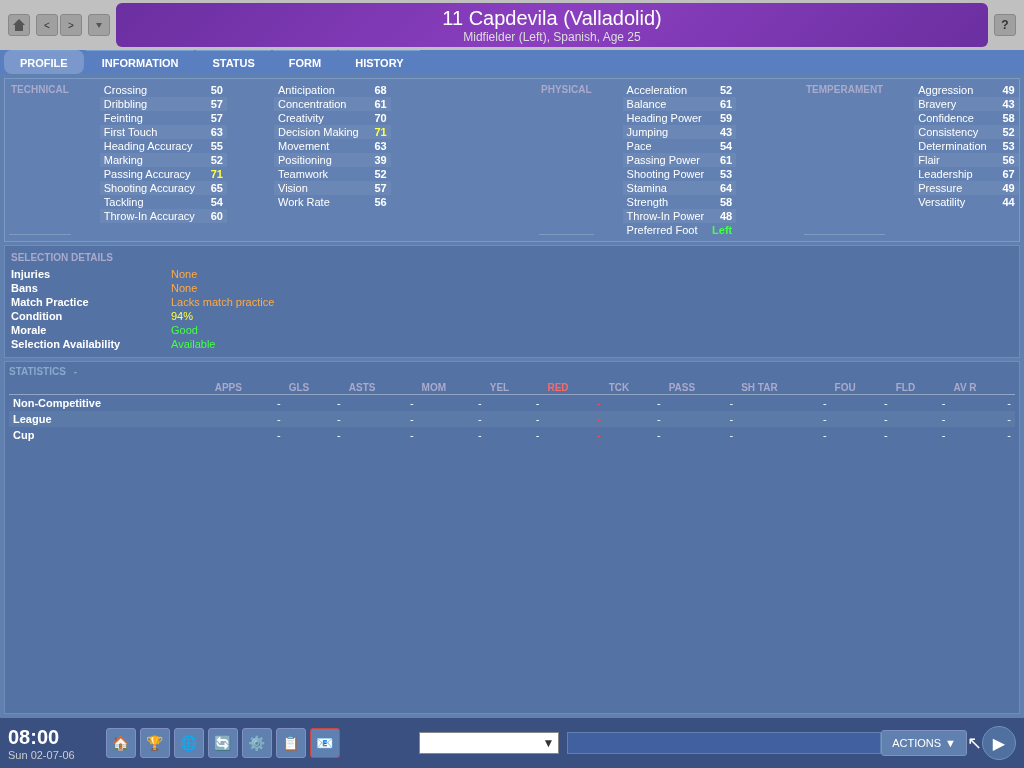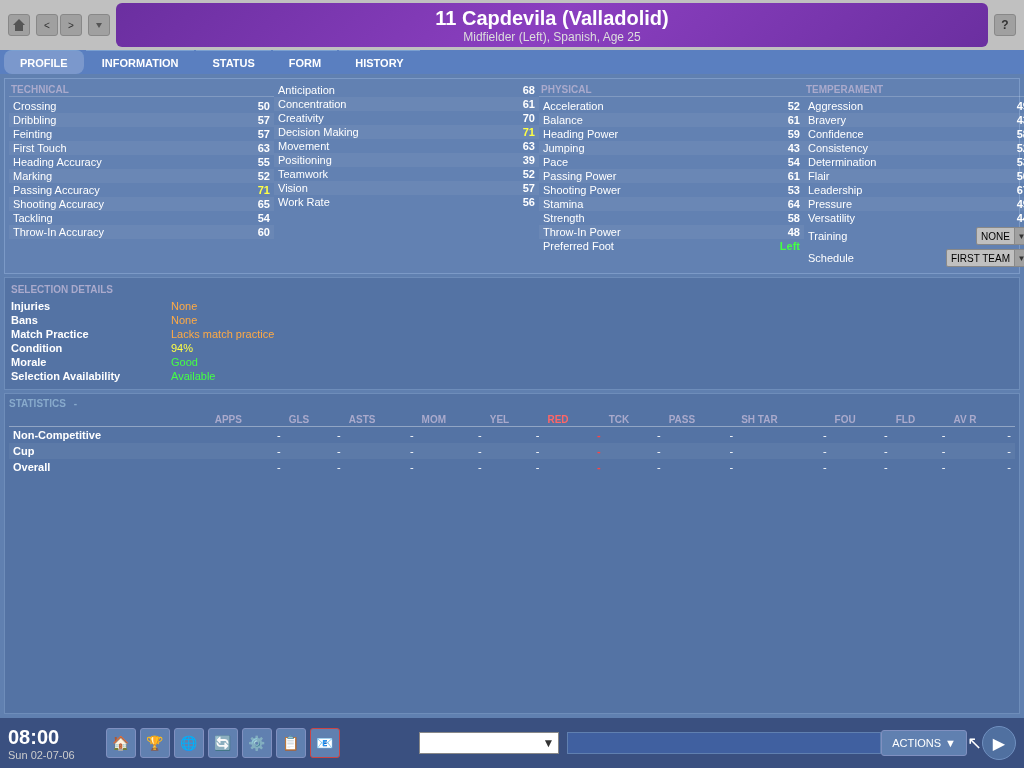--- a/index.html
+++ b/index.html
@@ -3,37 +3,37 @@
   <meta charset="utf-8">
   <style>
     * { margin: 0; padding: 0; box-sizing: border-box; }
     body { width: 1024px; height: 768px; overflow: hidden; background: #4a6fa5; font-family: Arial, sans-serif; font-size: 12px; color: #fff; }
 
     
     #top-bar { background: #c0c0c0; height: 50px; display: flex; align-items: center; padding: 0 8px; gap: 6px; }
     #nav-back, #nav-fwd { background: #a0a0a0; border: 1px solid #888; border-radius: 3px; width: 22px; height: 22px; cursor: pointer; display: flex; align-items: center; justify-content: center; font-size: 10px; color: #333; }
     #home-btn { background: #a0a0a0; border: 1px solid #888; border-radius: 3px; width: 22px; height: 22px; cursor: pointer; display: flex; align-items: center; justify-content: center; }
     #player-header { flex: 1; background: linear-gradient(135deg, #6b2fa0, #8b3fc0, #6b2fa0); border-radius: 6px; height: 44px; display: flex; flex-direction: column; align-items: center; justify-content: center; }
-    #player-name { font-size: 20px; font-weight: bold; color: #fff; }
+    #player-name { font-size: 20px; font-weight: normal; color: #fff; }
     #player-subtitle { font-size: 12px; color: #ddd; }
     #dropdown-btn { background: #a0a0a0; border: 1px solid #888; border-radius: 3px; width: 22px; height: 22px; cursor: pointer; display: flex; align-items: center; justify-content: center; }
     #help-btn { background: #a0a0a0; border: 1px solid #888; border-radius: 3px; width: 22px; height: 22px; cursor: pointer; display: flex; align-items: center; justify-content: center; font-weight: bold; color: #333; }
 
     
     #nav-tabs { background: #5a7fc0; height: 24px; display: flex; align-items: stretch; padding: 0 4px; gap: 2px; }
     .nav-tab { padding: 0 16px; display: flex; align-items: center; font-size: 11px; font-weight: bold; color: #fff; cursor: pointer; border-top: 1px solid #7a9fd0; }
     .nav-tab.active { background: rgba(255,255,255,0.2); border-radius: 8px; }
 
     
     #main-content { background: #6080b0; padding: 4px; display: flex; flex-direction: column; gap: 3px; height: calc(768px - 50px - 24px - 50px); }
 
     
     #attrs-section { background: rgba(100,130,180,0.6); border: 1px solid rgba(150,180,220,0.5); padding: 4px; }
     #attrs-grid { display: grid; grid-template-columns: 265px 265px 265px 229px; gap: 0; }
-    .attr-column { display: flex; flex-direction: column; }
+    .attr-column { display: flex; flex-direction: row; gap: 29px; }
     .attr-col-title { font-size: 10px; color: #aac; text-transform: uppercase; font-weight: bold; padding: 1px 2px; border-bottom: 1px solid rgba(255,255,255,0.2); margin-bottom: 2px; }
     .attr-row { display: flex; justify-content: space-between; align-items: center; padding: 1px 4px; }
     .attr-row:nth-child(even) { background: rgba(255,255,255,0.05); }
     .attr-name { color: #fff; font-size: 11px; }
     .attr-val { font-weight: bold; font-size: 11px; color: #fff; min-width: 28px; text-align: right; }
     .attr-val.highlight { color: #ffff44; }
 
     
     .dropdown-row { display: flex; justify-content: space-between; align-items: center; padding: 2px 4px; }
     .dropdown-label { color: #fff; font-size: 11px; }
@@ -384,36 +384,36 @@
             <td>-</td>
             <td><span class="red-val">-</span></td>
             <td>-</td>
             <td>-</td>
             <td>-</td>
             <td>-</td>
             <td>-</td>
             <td>-</td>
           </tr>
           <tr>
-            <td>Cup</td>
+            <td>League</td>
             <td>-</td>
             <td>-</td>
             <td>-</td>
             <td>-</td>
             <td>-</td>
             <td><span class="red-val">-</span></td>
             <td>-</td>
             <td>-</td>
             <td>-</td>
             <td>-</td>
             <td>-</td>
             <td>-</td>
           </tr>
           <tr>
-            <td>Overall</td>
+            <td>Cup</td>
             <td>-</td>
             <td>-</td>
             <td>-</td>
             <td>-</td>
             <td>-</td>
             <td><span class="red-val">-</span></td>
             <td>-</td>
             <td>-</td>
             <td>-</td>
             <td>-</td>

